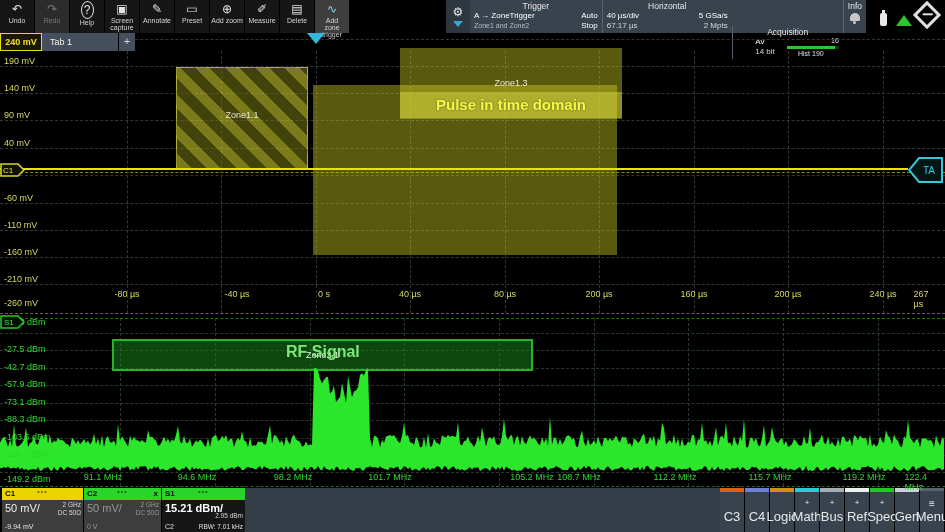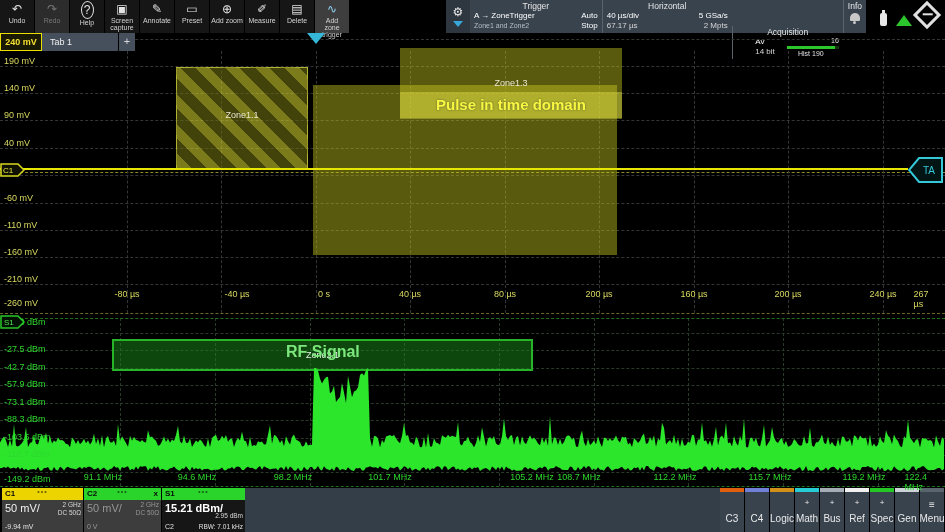--- a/index.html
+++ b/index.html
@@ -93,21 +93,21 @@
   .mfoot{position:absolute;left:3px;bottom:2px;font-size:7px;color:#e0e0e0;}
   .mfootr{position:absolute;right:2px;bottom:2px;font-size:6.5px;color:#e0e0e0;}
   .dimtxt{color:#969696 !important;}
   #s1box{background:#161616;}
   #s1box .mscale{font-weight:bold;color:#fff;}
   
   .bbtn{position:absolute;top:488px;width:24px;height:44px;background:#39434e;cursor:pointer;
         display:flex;flex-direction:column;align-items:center;}
   .bstripe{width:100%;height:4px;}
   .bplus{font-size:8px;line-height:9px;color:#e8e8e8;margin-top:6px;}
-  .blabel{font-size:10px;color:#e8e8e8;margin-top:auto;margin-bottom:8px;}
+  .blabel{font-size:13px;color:#e8e8e8;margin-top:auto;margin-bottom:8px;}
   .bmenu{font-size:10px;line-height:10px;color:#e8e8e8;margin-top:8px;letter-spacing:0;}
 </style>
 </head>
 <body>
 
 <div id="screen">
 
   <div id="toolbar">
       <div class="tbtn">
         <span class="ticon">↶</span>

